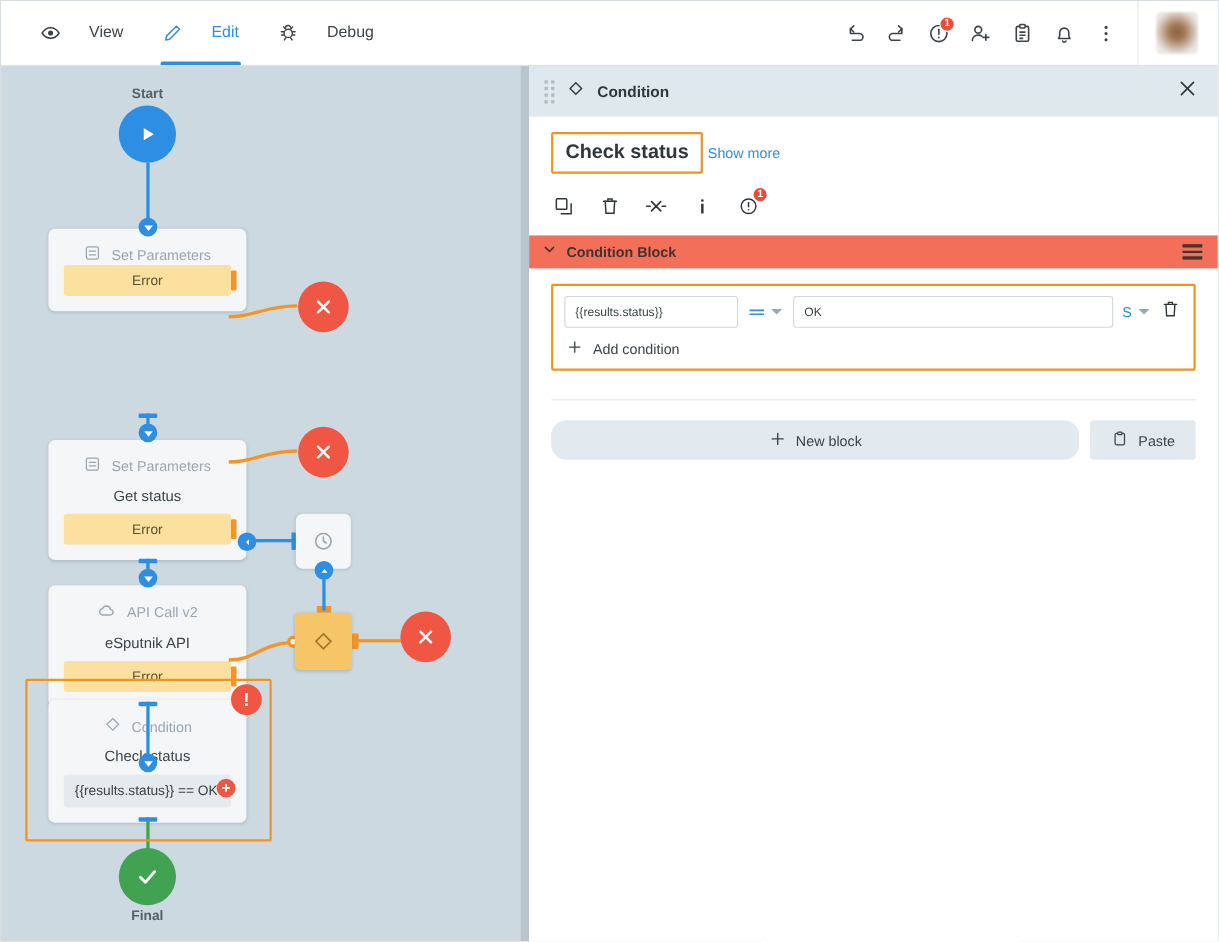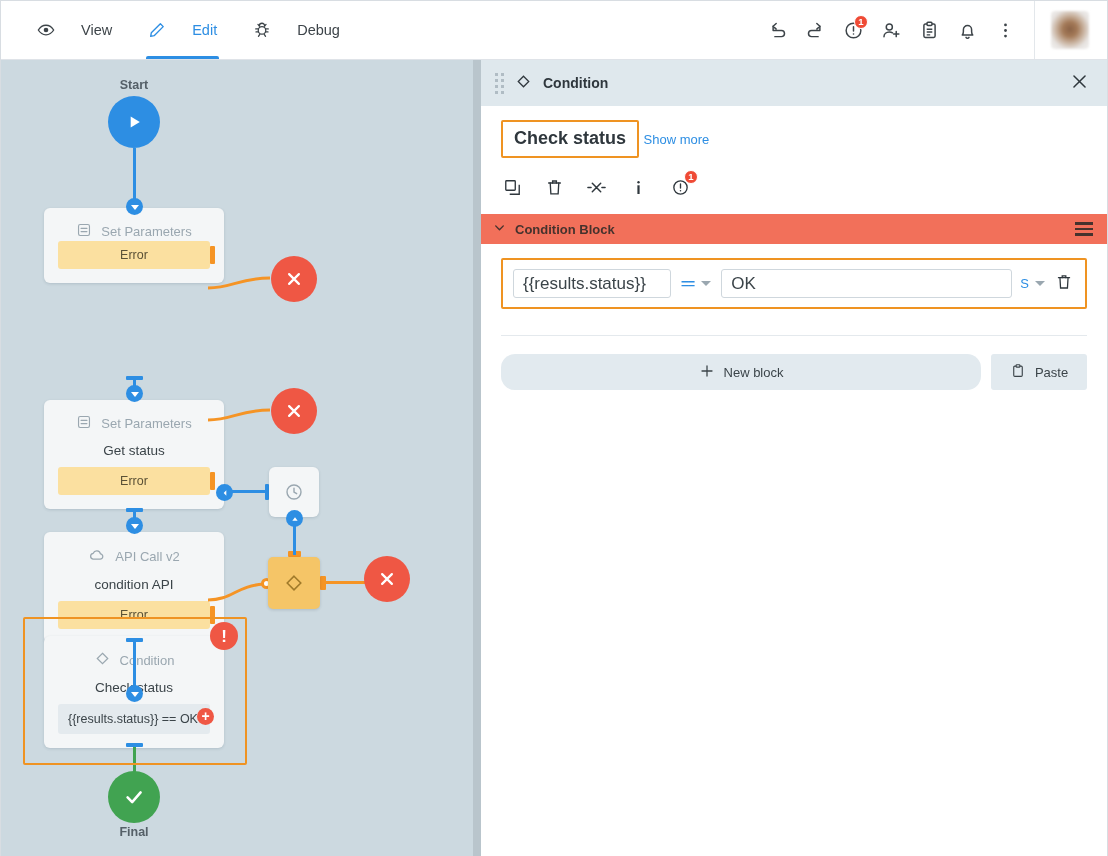--- a/index.html
+++ b/index.html
@@ -204,21 +204,21 @@
     gap: 9px;
   }
   .block-head-title { font-size: 13px; font-weight: bold; color: #46322d; }
   .block-burger { margin-left: auto; cursor: pointer; display:flex; flex-direction:column; gap:3px; }
   .block-burger i { display: block; width: 18px; height: 2.5px; background: #46322d; }
 
   .cond-wrap { margin: 14px 20px 0; border: 2px solid #ef9322; border-radius: 2px; padding: 9px 10px; }
   .cond-row { display: flex; align-items: center; gap: 8px; }
   .inp {
     height: 29px; border: 1px solid #cfd7dd; border-radius: 3px;
-    background: #fff; font-size: 17px; color: #3b4449;
+    background: #fff; font-size: 11px; color: #3b4449;
     padding: 12px 9px; font-family: "Liberation Sans", sans-serif;
     outline: none;
   }
   .inp-left { width: 158px; }
   .inp-right { flex: 1; }
   .op-sel { display: flex; align-items: center; gap: 7px; cursor: pointer; padding: 0 2px;}
   .op-sel b { color: #2d8ee3; font-size: 13px; letter-spacing: -1px; }
   .caret { width: 0; height: 0; border-left: 5px solid transparent; border-right: 5px solid transparent; border-top: 5px solid #9aa7b0; }
   .type-sel { display: flex; align-items: center; gap: 6px; cursor: pointer; }
   .type-sel b { color: #2d8ee3; font-size: 13px; font-weight: normal; }
@@ -402,21 +402,21 @@
 
     <div class="node" style="left:43px; top:472px;">
       <div class="node-type">
         <span>
           <svg width="18" height="18" viewBox="0 0 24 24" fill="none" stroke="#9aa7b0" stroke-width="1.7" stroke-linejoin="round">
             <path d="M6.6 17.4A3.9 3.9 0 0 1 7 9.7a5 5 0 0 1 9.6.9 3.4 3.4 0 0 1-.6 6.8z"></path>
           </svg>
         </span>
         <span>API Call v2</span>
       </div>
-      <div class="node-title">condition API</div>
+      <div class="node-title">eSputnik API</div>
       <div class="node-error">
         <span>Error</span>
       </div>
     </div>
 
     <div class="port" style="left:215px; top:424px;">
       <svg width="8" height="8" viewBox="0 0 24 24" fill="#fff">
           <path d="M16 4 8 12l8 8z"></path>
         </svg>
     </div>
@@ -585,20 +585,28 @@
           <span class="caret"></span>
         </div>
         <span class="row-del">
           <svg width="18" height="18" viewBox="0 0 24 24" fill="none" stroke="#2f373d" stroke-width="1.7" stroke-linecap="round">
             <path d="M4.6 6.3h14.8"></path>
               <path d="M6.6 6.3 7.4 20h9.2l.8-13.7"></path>
               <path d="M9.6 6.3V3.8h4.8v2.5"></path>
           </svg>
         </span>
       </div>
+      <div class="add-cond">
+        <span>
+          <svg width="15" height="15" viewBox="0 0 24 24" stroke="#3b4449" stroke-width="1.9" stroke-linecap="round">
+              <path d="M12 4.5v15M4.5 12h15"></path>
+            </svg>
+        </span>
+        <span>Add condition</span>
+      </div>
     </div>
 
     <div class="sep"></div>
 
     <div class="btn-row">
       <button class="btn btn-new">
         <span>
           <svg width="16" height="16" viewBox="0 0 24 24" stroke="#3b4449" stroke-width="1.9" stroke-linecap="round">
               <path d="M12 4.5v15M4.5 12h15"></path>
             </svg>

